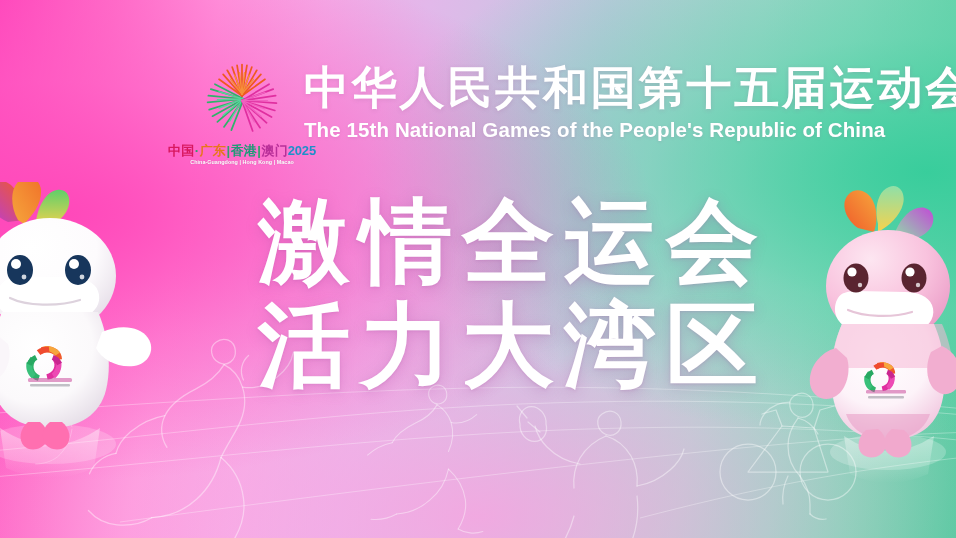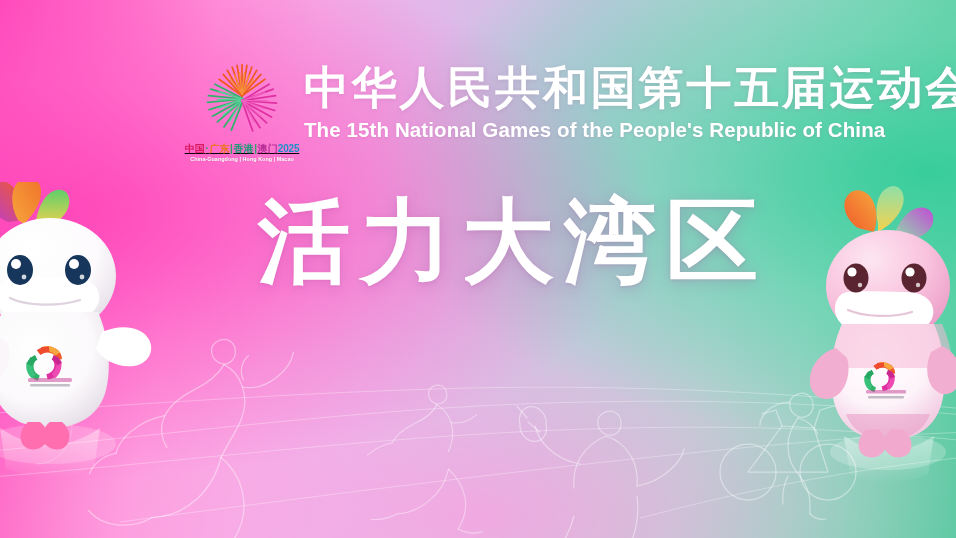--- a/index.html
+++ b/index.html
@@ -41,23 +41,22 @@
 
   
   .lockup{
     position:absolute; left:196px; top:58px;
     display:flex; align-items:flex-start; gap:16px;
   }
   .emblem-col{ width:92px; display:flex; flex-direction:column; align-items:center; }
   .emblem{ width:82px; height:82px; display:block; }
   .emblem-sub{ margin-top:3px; text-align:center; line-height:1.18; }
   .emblem-sub-cn{
-    font-size:10px; font-weight:bold; letter-spacing:.1px;
+    font-size:13px; font-weight:bold; letter-spacing:.1px;
     white-space:nowrap;
-    text-decoration:underline;
   }
   .emblem-sub-cn .reg{ color:#d8185f; }
   .emblem-sub-cn .sep{ color:#2fa06a; padding:0 .5px; }
   .emblem-sub-cn .gd{ color:#e8761c; }
   .emblem-sub-cn .hk{ color:#1f9a76; }
   .emblem-sub-cn .mo{ color:#b93099; }
   .emblem-sub-cn .yr{ color:#1f8fc9; letter-spacing:-.2px; }
   .emblem-sub-en{
     font-size:5.4px; font-weight:bold; color:#ffffff;
     white-space:nowrap; letter-spacing:.05px; margin-top:1px;
@@ -425,16 +424,17 @@
       </div>
     </div>
 
     <div class="titles">
       <div class="title-cn">中华人民共和国第十五届运动会</div>
       <div class="title-en">The 15th National Games of the People's Republic of China</div>
     </div>
   </div>
 
   <div class="slogan">
+    <div class="slogan-line">激情全运会</div>
     <div class="slogan-line">活力大湾区</div>
   </div>
 
 </div>
 
 </body></html>

